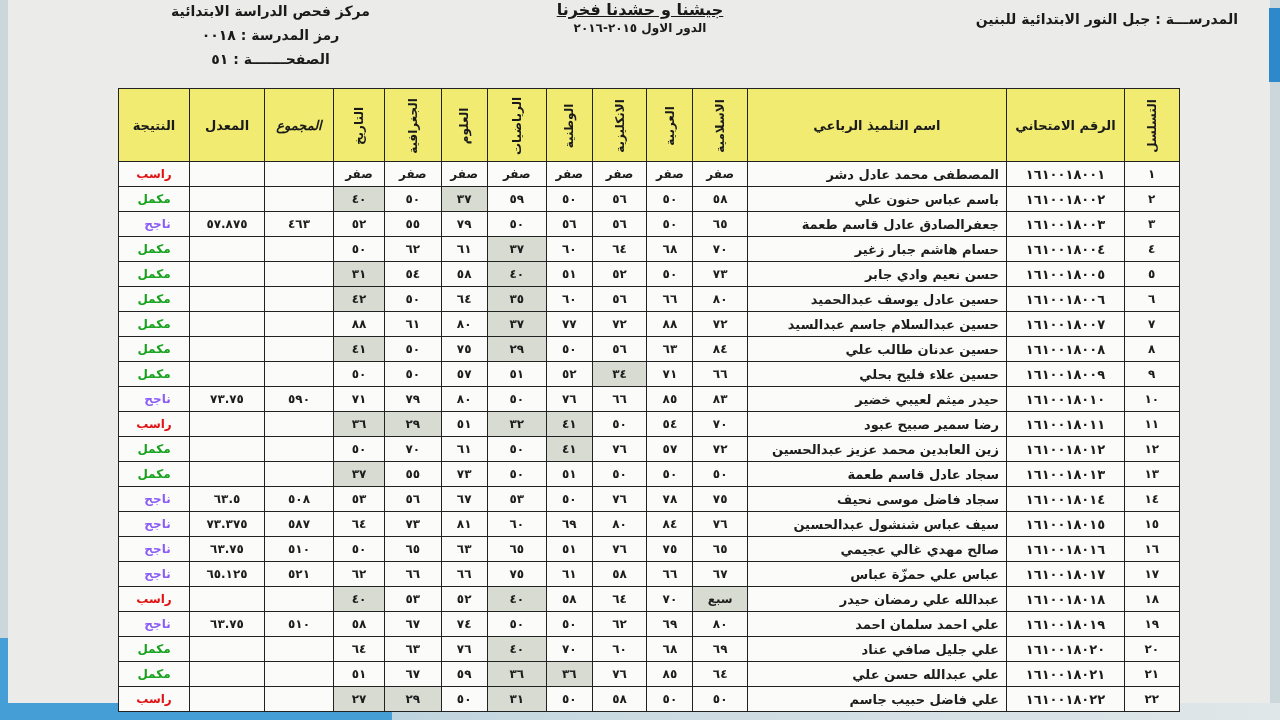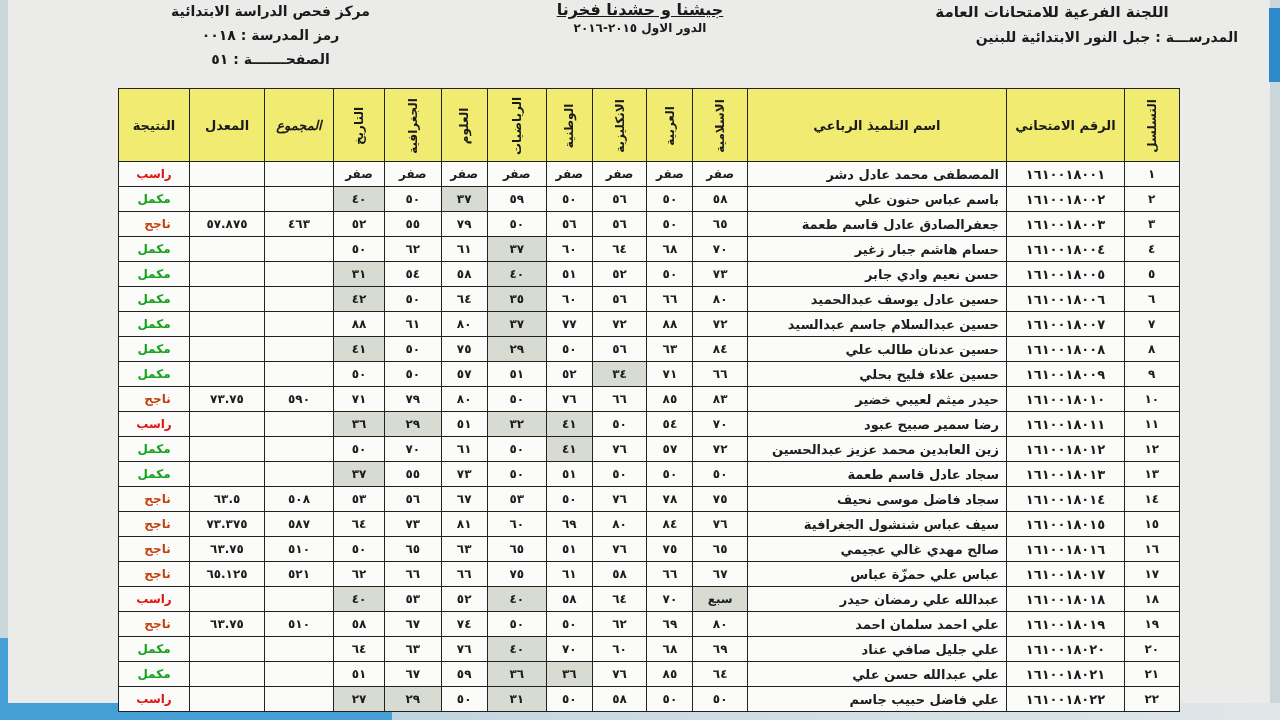--- a/index.html
+++ b/index.html
@@ -35,35 +35,34 @@
   .results thead th.vert span{display:inline-block;transform:rotate(-90deg);white-space:nowrap;font-size:12px;}
   .results tbody tr{height:25px;}
   .results td{
     text-align:center;font-size:12px;font-weight:bold;padding:0;background:#fbfbfa;color:#1d1d1d;
   }
   td.name{text-align:right;padding-right:7px;font-size:13px;white-space:nowrap;}
   td.examno{font-size:13px;}
   td.g{background:#d8dbd2;}
   td.res-fail{color:#e01212;}
   td.res-makmal{color:#17a21e;}
-  td.res-pass{color:#c2410c;padding-left:7px;}
+  td.res-pass{color:#8b5cf6;padding-left:7px;}
   .w-serial{width:50px;} .w-exam{width:117px;} .w-name{width:258px;}
   .w-total{width:68px;font-style:italic;} .w-avg{width:74px;} .w-res{width:70px;}
 </style>
 </head>
 <body>
 
 <div class="content"></div>
 <div class="bar-bottom-rest"></div>
 <div class="bar-bottom"></div>
 <div class="bar-left-bottom"></div>
 <div class="bar-right"></div>
 
 <div class="hdr hdr-right">
-  <div class="l1">اللجنة الفرعية للامتحانات العامة</div>
   <div class="l3">المدرســـة :  جبل النور الابتدائية للبنين</div>
 </div>
 
 <div class="hdr hdr-center">
   <div class="slogan">جيشنا و حشدنا فخرنا</div>
   <div class="round">الدور الاول ٢٠١٥-٢٠١٦</div>
 </div>
 
 <div class="hdr hdr-left">
   <div class="l1">مركز فحص الدراسة الابتدائية</div>
@@ -311,21 +310,21 @@
         <td>٦٧</td>
         <td>٥٦</td>
         <td>٥٣</td>
         <td>٥٠٨</td>
         <td>٦٣.٥</td>
         <td class="res-pass">ناجح</td>
       </tr>
       <tr>
         <td>١٥</td>
         <td class="examno">١٦١٠٠١٨٠١٥</td>
-        <td class="name">سيف عباس شنشول الجغرافية</td>
+        <td class="name">سيف عباس شنشول عبدالحسين</td>
         <td>٧٦</td>
         <td>٨٤</td>
         <td>٨٠</td>
         <td>٦٩</td>
         <td>٦٠</td>
         <td>٨١</td>
         <td>٧٣</td>
         <td>٦٤</td>
         <td>٥٨٧</td>
         <td>٧٣.٣٧٥</td>

